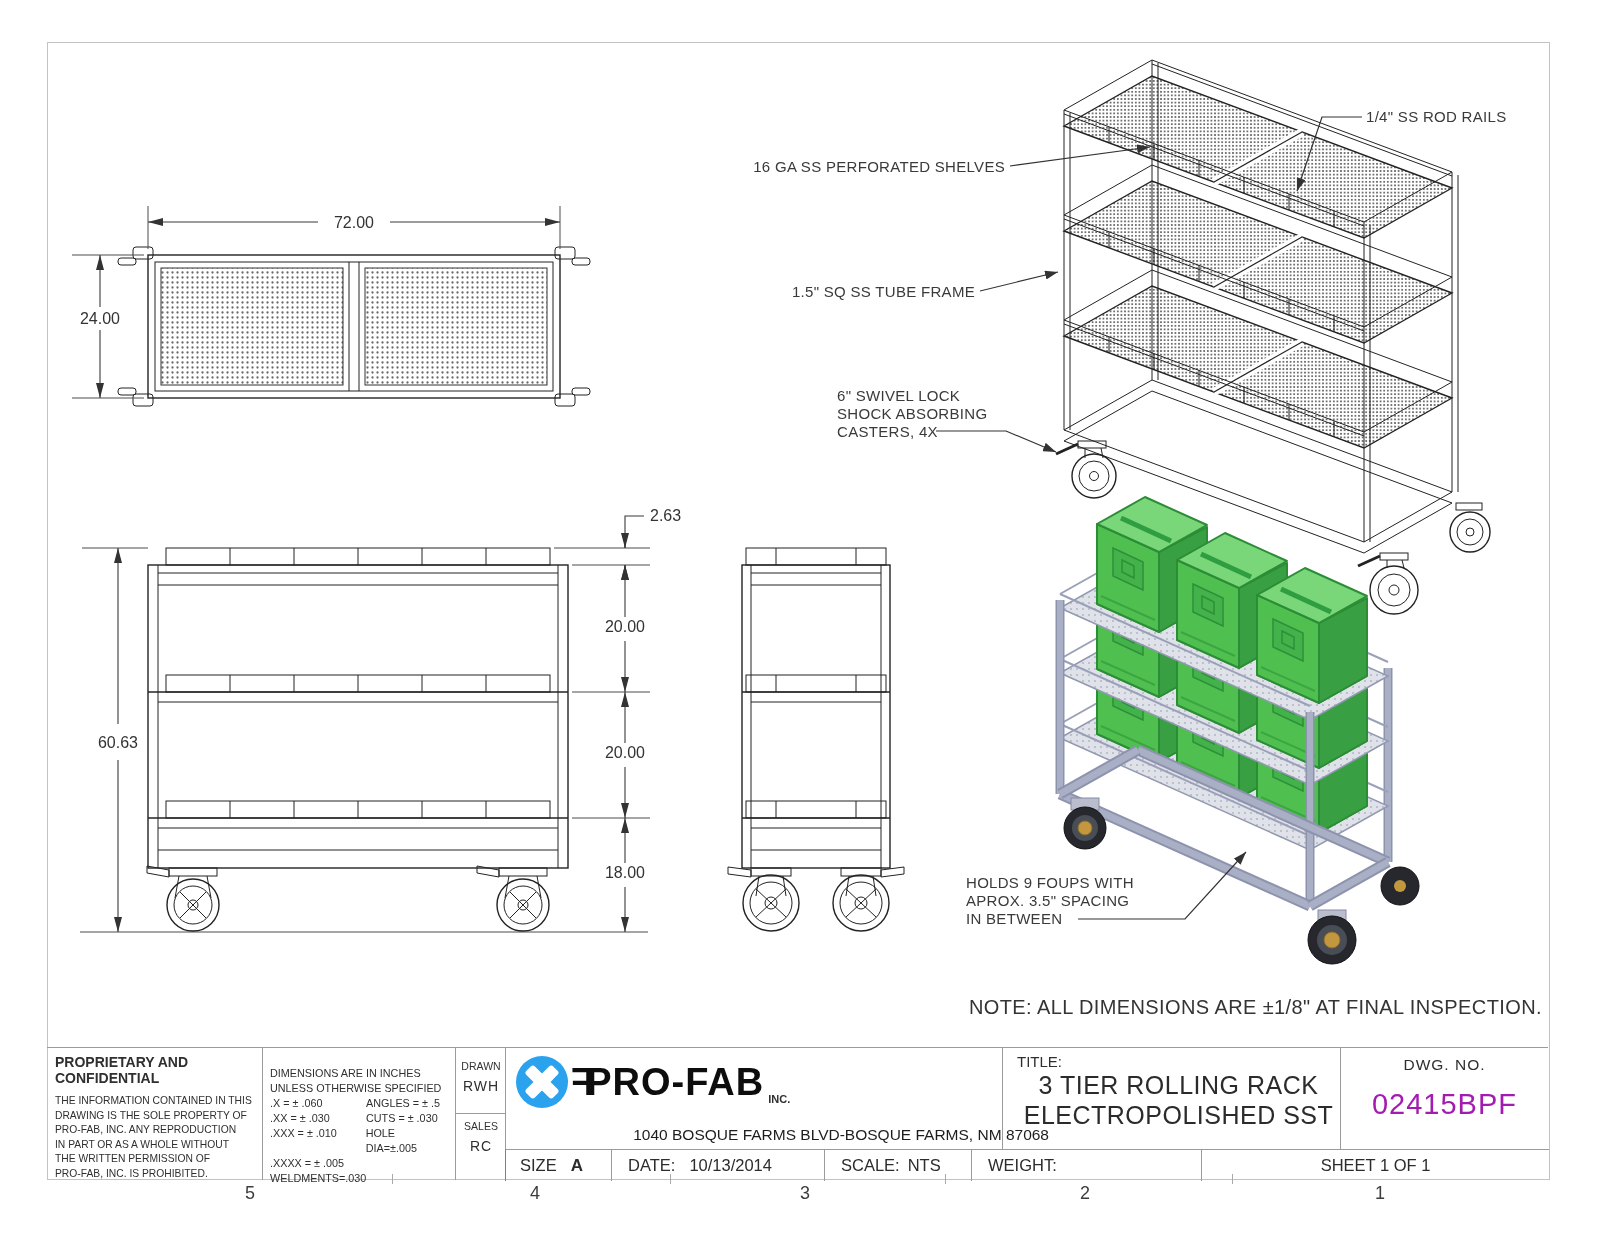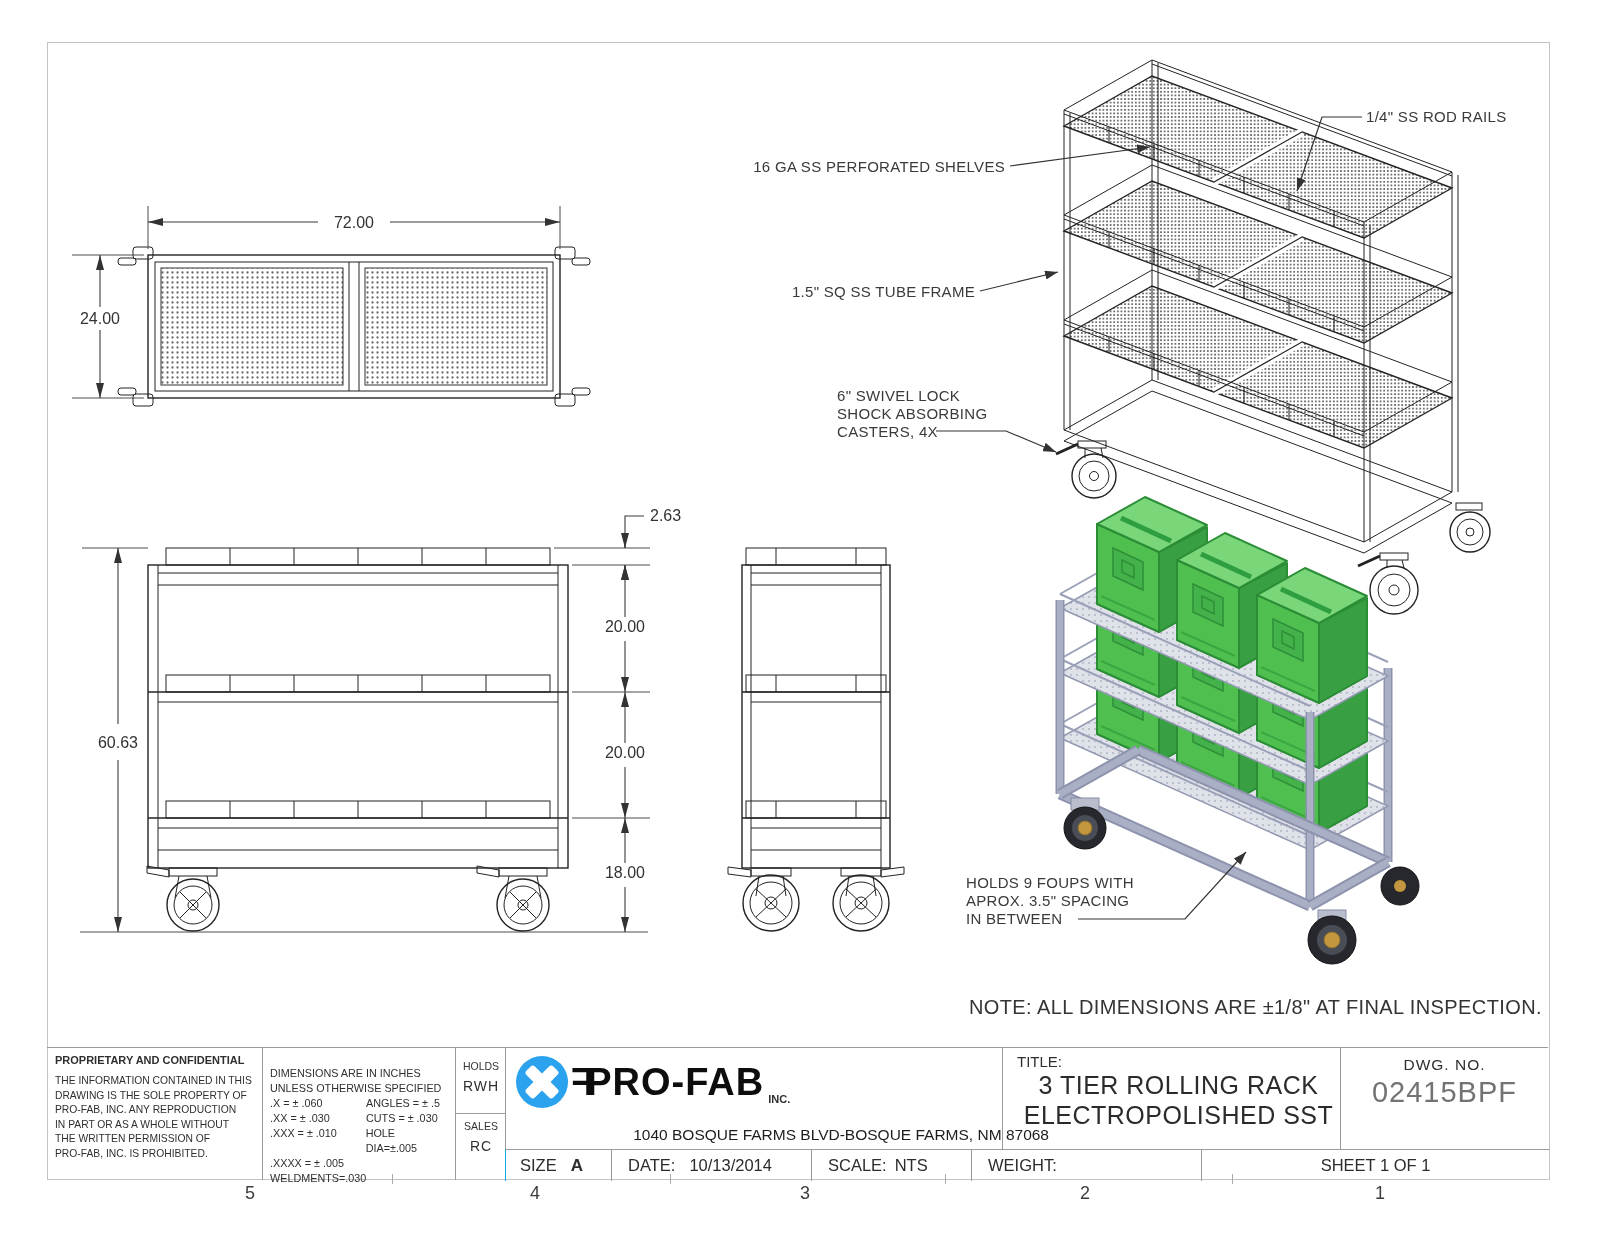--- a/index.html
+++ b/index.html
@@ -8,21 +8,21 @@
   .frame{position:absolute;left:47px;top:42px;width:1501px;height:1136px;
          border:1px solid #c3c3c3;pointer-events:none;}
   .note{position:absolute;left:700px;top:996px;width:842px;text-align:right;
         font-size:20px;letter-spacing:.4px;color:#343434;}
   
   .tb{position:absolute;left:47px;top:1047px;width:1501px;height:132px;
       border-top:1px solid #9b9b9b;font-size:11px;color:#2f2f2f;}
   .tb .cell{position:absolute;box-sizing:border-box;}
   .bl{border-left:1px solid #9b9b9b;}
   .prop{left:0;top:0;width:215px;height:132px;padding:6px 8px;}
-  .prop .hd{font-weight:bold;font-size:11px;margin-bottom:8px;}
+  .prop .hd{font-weight:bold;font-size:14px;margin-bottom:8px;}
   .prop .bd{font-size:10.3px;line-height:14.5px;white-space:pre-line;}
   .tol{left:215px;top:0;width:193px;height:132px;padding:18px 6px 0 7px;font-size:10.8px;line-height:15px;}
   .tol .trow{display:flex;}
   .tol .trow span:first-child{width:96px;}
   .sign{left:408px;top:0;width:50px;height:132px;text-align:center;}
   .sign .sc{position:absolute;left:0;width:50px;}
   .sign .lab{font-size:10.5px;color:#333;}
   .sign .val{font-size:14px;margin-top:6px;letter-spacing:1px;}
   .sdiv{position:absolute;left:0;top:65px;width:50px;border-top:1px solid #9b9b9b;}
   .logo{left:458px;top:0;width:544px;height:101px;}
@@ -32,29 +32,29 @@
   .inc{font-size:11px;font-weight:bold;align-self:flex-end;margin:0 0 5px 4px;}
   .contact{position:absolute;right:10px;top:6px;width:190px;text-align:center;
            font-family:"Liberation Serif",serif;font-size:14px;line-height:19px;color:#1d1d1d;}
   .addr{position:absolute;left:0;right:0;bottom:5px;text-align:right;
         font-family:Liberation Sans, sans-serif;font-size:15.5px;color:#1d1d1d;}
   .ttl{left:955px;top:0;width:338px;height:101px;padding:5px 0 0 14px;}
   .ttl .lab{font-size:15px;}
   .ttl .l1,.ttl .l2{text-align:center;font-size:25px;line-height:30px;color:#2b2b2b;letter-spacing:.5px;}
   .dwg{left:1293px;top:0;width:208px;height:101px;text-align:center;}
   .dwg .lab{font-size:15.5px;margin-top:8px;letter-spacing:1px;text-align:center;}
-  .dwg .num{font-size:29px;margin-top:2px;letter-spacing:1px;color:#737373;}
+  .dwg .num{font-size:29px;margin-top:14px;letter-spacing:1px;color:#a21caf;}
   .row2{position:absolute;left:458px;top:101px;width:1043px;height:31px;
         border-top:1px solid #9b9b9b;border-left:1px solid #0ea5e9;}
   .row2 .cell{top:0;height:31px;display:flex;align-items:center;font-size:16.5px;color:#2c2c2c;}
   .csize{left:0;width:105px;padding-left:14px;}
   .csize b{margin-left:14px;font-size:17px;}
   .cdate{left:105px;width:205px;padding-left:16px;}
   .cdate .v{margin-left:14px;}
-  .cscale{left:305px;width:155px;padding-left:16px;}
+  .cscale{left:318px;width:155px;padding-left:16px;}
   .cscale .v{margin-left:8px;}
   .cweight{left:465px;width:230px;padding-left:16px;}
   .csheet{left:695px;width:348px;justify-content:center;}
   .zone{position:absolute;top:1183px;width:40px;text-align:center;font-size:18px;color:#3d3d3d;}
   .ztick{position:absolute;top:1174px;width:1px;height:10px;background:#a9a9a9;}
   
   svg.draw{position:absolute;left:0;top:0;}
   .ln{stroke:#232323;stroke-width:1.4;fill:none;}
   .tn{stroke:#232323;stroke-width:1;fill:none;}
   .ext{stroke:#4d4d4d;stroke-width:1;fill:none;}
@@ -467,21 +467,21 @@
           <span>.XXXX = ± .005</span>
           <span></span>
         </div>
     <div class="trow">
           <span>WELDMENTS=.030</span>
           <span></span>
         </div>
   </div>
   <div class="cell sign bl">
     <div class="sc" style="top:12px">
-          <div class="lab">HOLDS</div>
+          <div class="lab">DRAWN</div>
           <div class="val">RWH</div>
         </div>
     <div class="sdiv"></div>
     <div class="sc" style="top:72px">
           <div class="lab">SALES</div>
           <div class="val">RC</div>
         </div>
   </div>
   <div class="cell logo bl">
     <div class="logorow">

